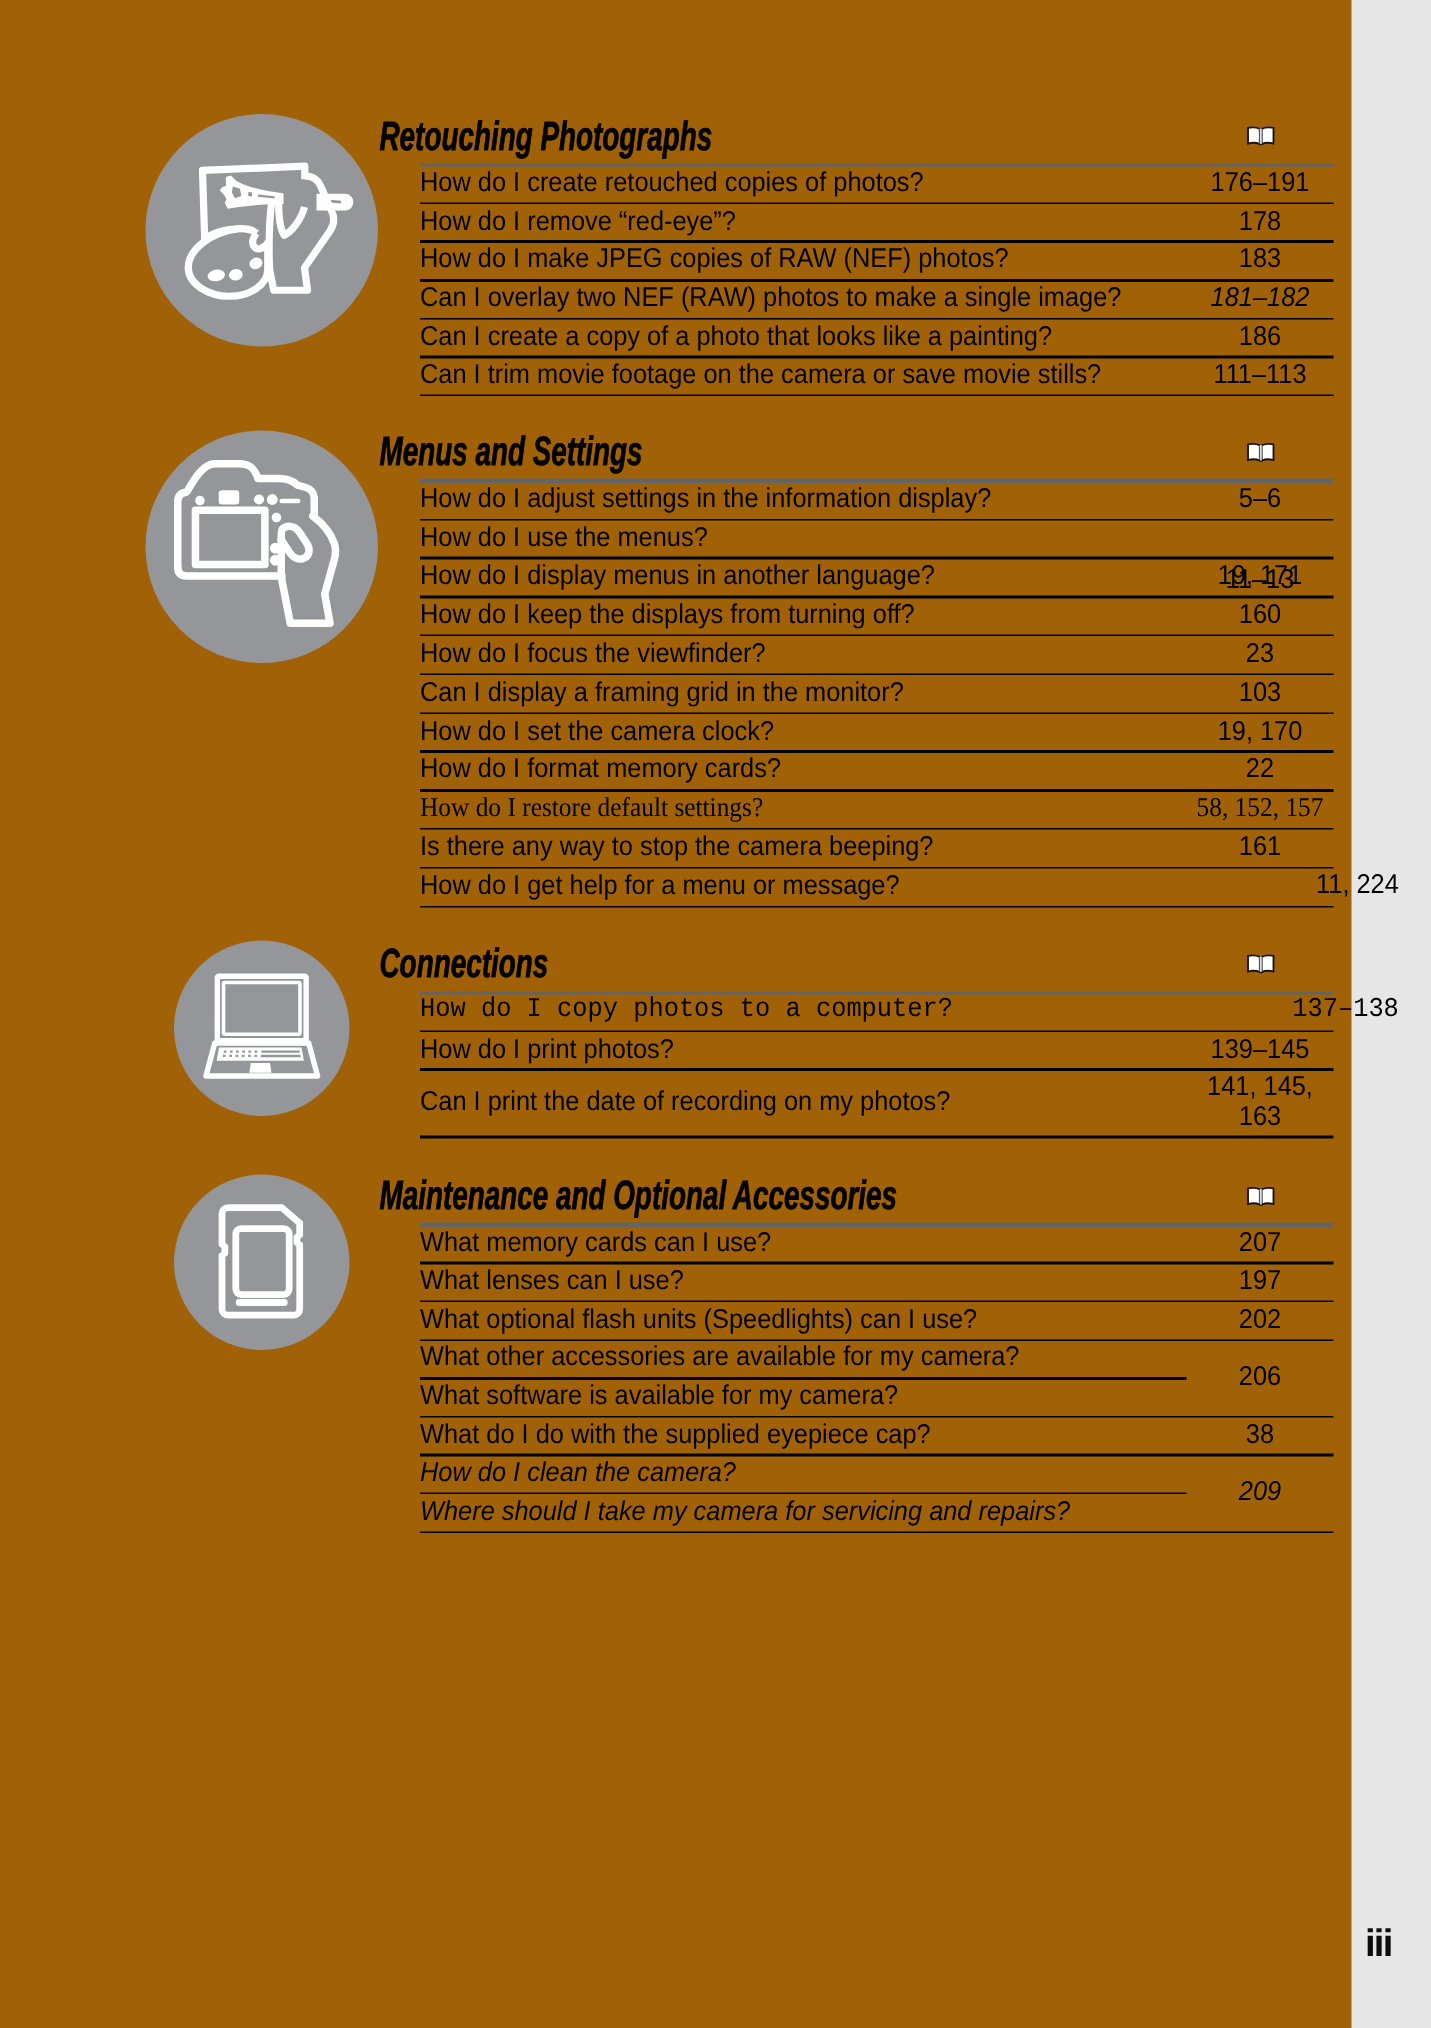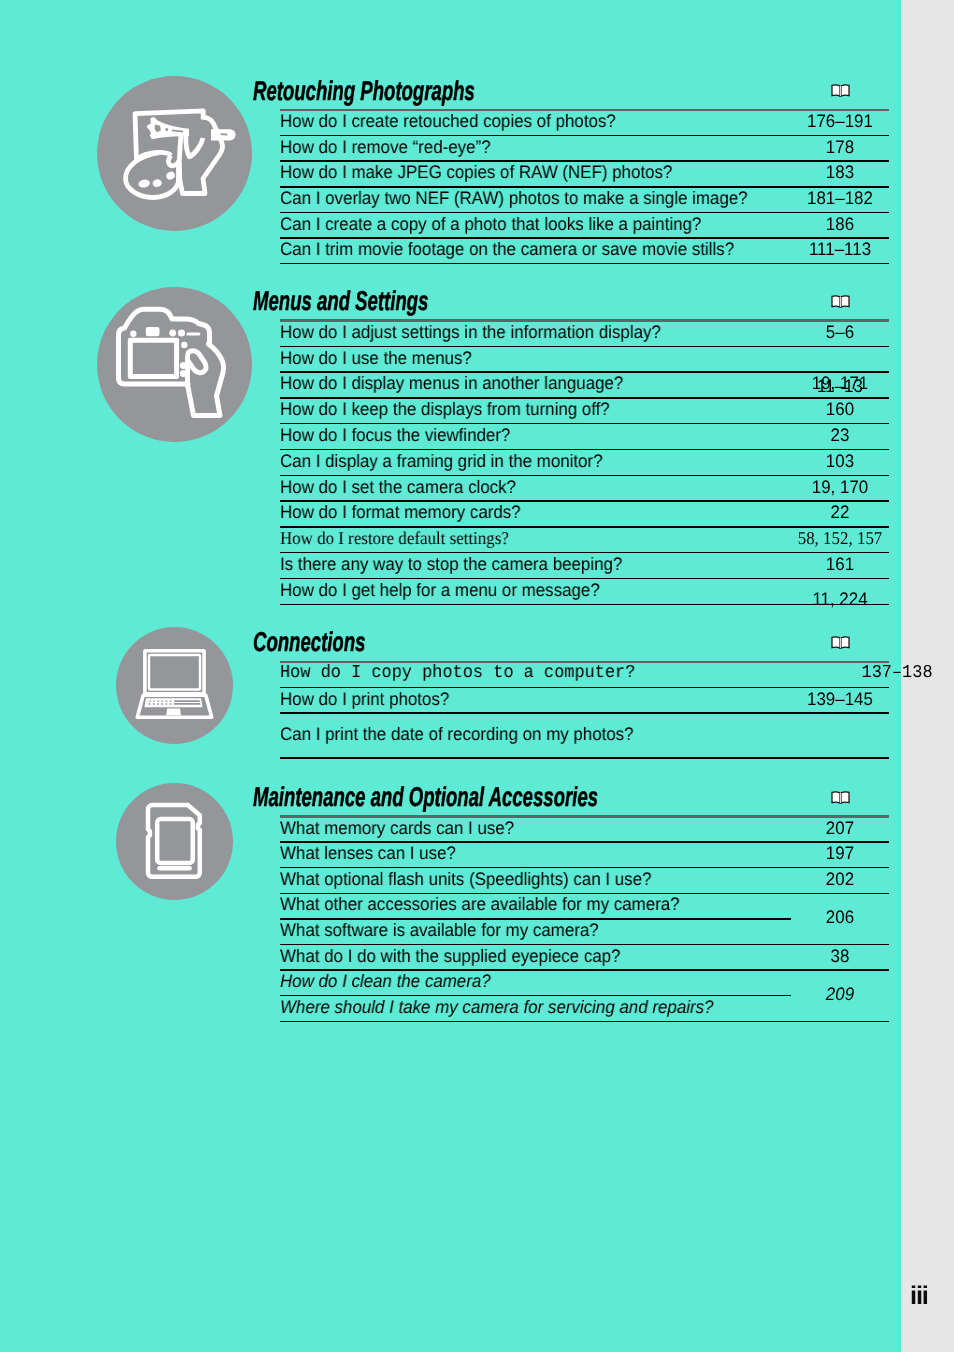--- a/index.html
+++ b/index.html
@@ -1,20 +1,20 @@
 <!DOCTYPE html>
 <html><head>
 <meta charset="utf-8">
 <title>Index page</title>
 <style>
   html,body{margin:0;padding:0;}
   body{width:954px;height:1352px;background:#ffffff;
        font-family:"Liberation Sans",sans-serif;position:relative;overflow:hidden;
        -webkit-font-smoothing:antialiased;text-rendering:geometricPrecision;}
-  #sheet{position:absolute;left:0;top:0;width:954px;height:1352px;background:#5eead4;}
+  #sheet{position:absolute;left:0;top:0;width:954px;height:1352px;background:#a16207;}
   .edge-band{position:absolute;top:0;right:0;width:53px;height:1352px;background:#e6e6e6;}
   .folio{position:absolute;left:910px;top:1284px;font-weight:bold;font-size:25.5px;will-change:transform;
          line-height:25.5px;color:#0d0d0d;letter-spacing:-1.2px;}
   .section{position:absolute;left:0;width:954px;}
   .badge{position:absolute;border-radius:50%;background:#949699;}
   .badge svg{position:absolute;left:0;top:0;display:block;}
   .heading-wrap{position:absolute;left:253px;height:26px;}
   .heading{position:absolute;left:0;top:0;font-weight:bold;font-style:italic;color:#000;
            white-space:nowrap;font-size:27.2px;line-height:27.2px;will-change:transform;
            -webkit-text-stroke:0.55px #000;
@@ -87,21 +87,21 @@
           </div>
           <div class="row" style="top: 51.3px; height: 25.65px;">
             <div class="q" style="top: 1.225px;">How do I make JPEG copies of RAW (NEF) photos?</div>
             <div class="pg" style="top: 1.225px;">
               <span style="display: block;">183</span>
             </div>
             <div class="rule" style="top: 24.95px;"></div>
           </div>
           <div class="row" style="top: 76.95px; height: 25.65px;">
             <div class="q" style="top: 1.225px;">Can I overlay two NEF (RAW) photos to make a single image?</div>
-            <div class="pg" style="top: 1.225px;">
+            <div class="pg" style="top: 1.225px; font-style: italic;">
               <span style="display: block;">181–182</span>
             </div>
             <div class="rule" style="top: 24.95px;"></div>
           </div>
           <div class="row" style="top: 102.6px; height: 25.65px;">
             <div class="q" style="top: 1.225px;">Can I create a copy of a photo that looks like a painting?</div>
             <div class="pg" style="top: 1.225px;">
               <span style="display: block;">186</span>
             </div>
             <div class="rule" style="top: 24.95px;"></div>
@@ -212,21 +212,21 @@
           </div>
           <div class="row" style="top: 232.11px; height: 25.79px;">
             <div class="q" style="top: 1.295px;">Is there any way to stop the camera beeping?</div>
             <div class="pg" style="top: 1.295px;">
               <span style="display: block;">161</span>
             </div>
             <div class="rule" style="top: 25.09px;"></div>
           </div>
           <div class="row" style="top: 257.9px; height: 25.79px;">
             <div class="q" style="top: 1.295px;">How do I get help for a menu or message?</div>
-            <div class="pg" style="top: 11px;">
+            <div class="pg" style="top: 1px; text-align: right;">
               <span style="display: block;">11, 224</span>
             </div>
             <div class="rule" style="top: 25.09px;"></div>
           </div>
         </div>
       </div>
       <div class="section" style="top: 0px;">
         <div class="badge" style="left: 116px; top: 627px; width: 117px; height: 117px; background: rgb(148, 150, 153);">
   <svg viewBox="0 0 117 117" width="117" height="117">
     <g fill="none" stroke="#ffffff" stroke-linejoin="round">
@@ -272,20 +272,24 @@
           </div>
           <div class="row" style="top: 25.65px; height: 25.65px;">
             <div class="q" style="top: 1.225px;">How do I print photos?</div>
             <div class="pg" style="top: 1.225px;">
               <span style="display: block;">139–145</span>
             </div>
             <div class="rule" style="top: 24.95px;"></div>
           </div>
           <div class="row" style="top: 51.3px; height: 48px;">
             <div class="q" style="top: 10.95px;">Can I print the date of recording on my photos?</div>
+            <div class="pg" style="top: 0.95px;">
+              <span style="display: block;">141, 145,</span>
+              <span style="display: block;">163</span>
+            </div>
             <div class="rule" style="top: 44.4px;"></div>
           </div>
         </div>
       </div>
       <div class="section" style="top: 0px;">
         <div class="badge" style="left: 116px; top: 783px; width: 117px; height: 117px; background: rgb(148, 150, 153);">
   <svg viewBox="0 0 117 117" width="117" height="117">
     <g fill="none" stroke="#ffffff" stroke-width="4.5" stroke-linejoin="miter" stroke-linecap="butt">
       <path d="M32.0 46.4 L32.0 26.2 A4.2 4.2 0 0 1 36.2 22.0 L71.8 22.0 L83.8 32.4 L83.8 40.2 L82.0 41.8 L82.0 45.4 L83.8 47.0 L83.8 89.6 A4.2 4.2 0 0 1 79.6 93.8 L36.2 93.8 A4.2 4.2 0 0 1 32.0 89.6 L32.0 54.2 L33.9 52.4 L33.9 48.2 Z"></path>
       <rect x="41.2" y="36.0" width="35.6" height="44.0" rx="3.6"></rect>

